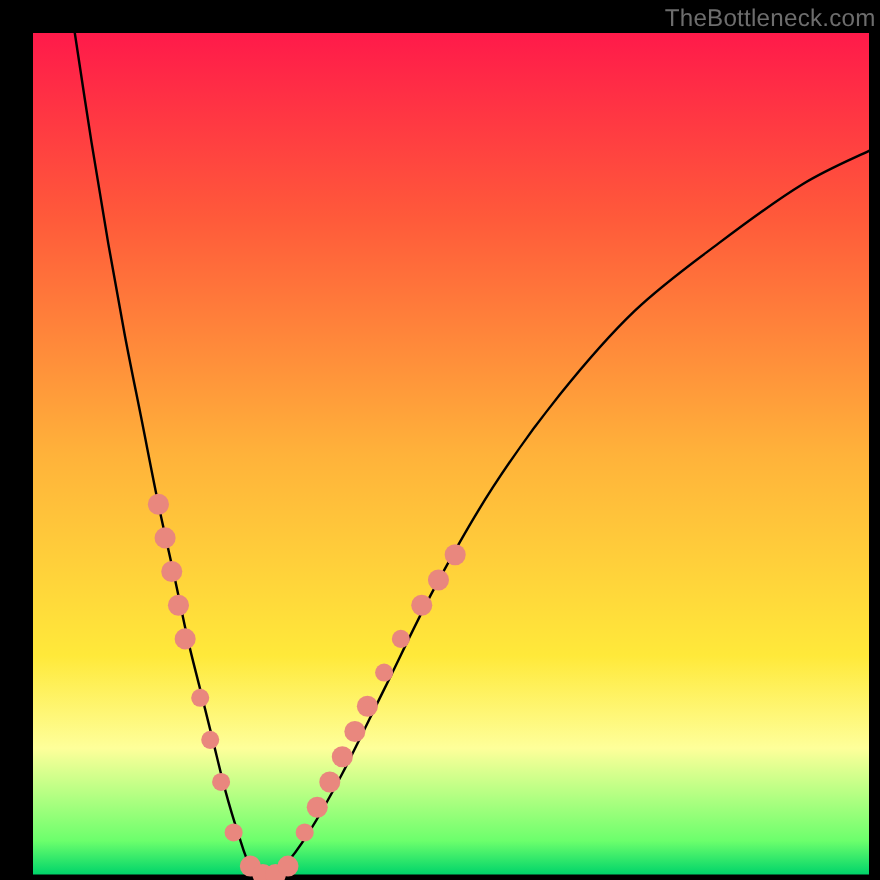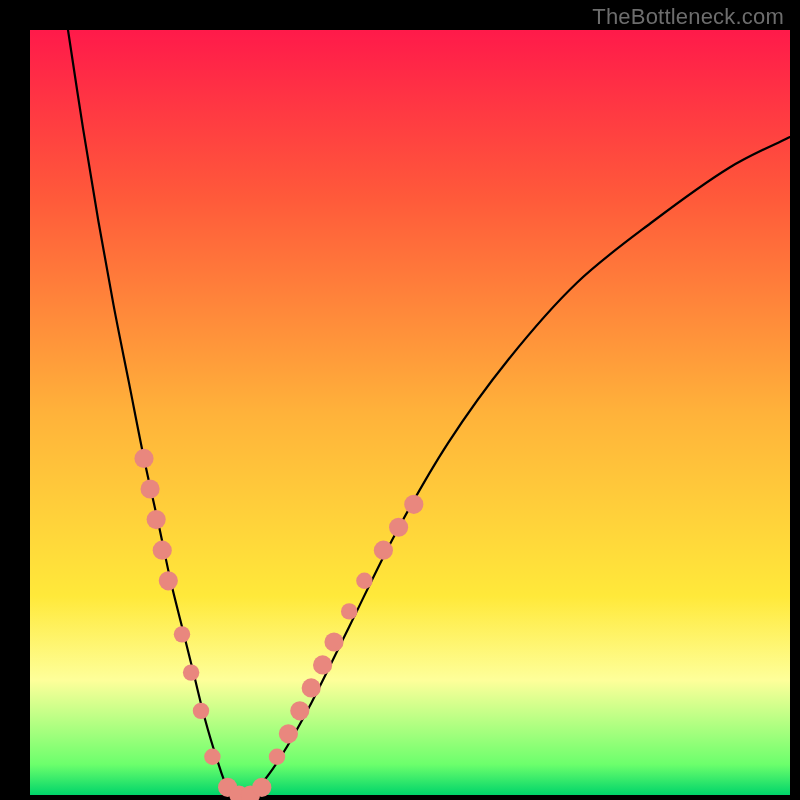--- a/index.html
+++ b/index.html
@@ -29,21 +29,21 @@
       var(--c-upper) 22%,
       var(--c-mid) 50%,
       var(--c-low) 74%,
       var(--c-pale) 85%,
       var(--c-green1) 96%,
       var(--c-green2) 100%);
   }
   .watermark {
     position: absolute;
     top: 4px;
-    right: 16px;
+    right: 4px;
     color: #6d6d6d;
     font-size: 22px;
     font-weight: 500;
     letter-spacing: 0.2px;
     user-select: none;
   }
   svg.curve {
     position: absolute;
     left: 0;
     top: 0;

